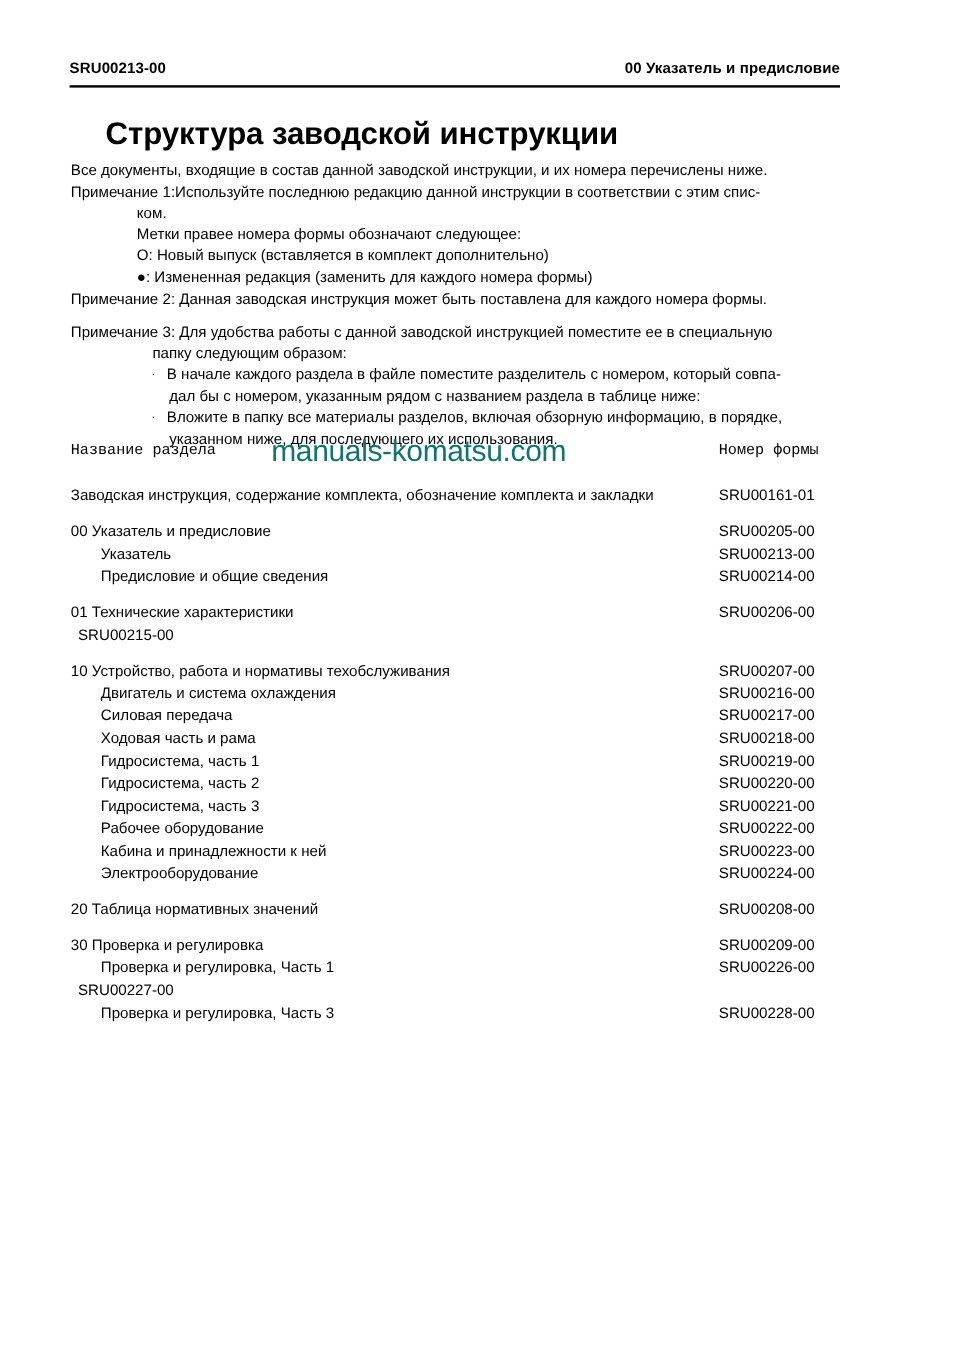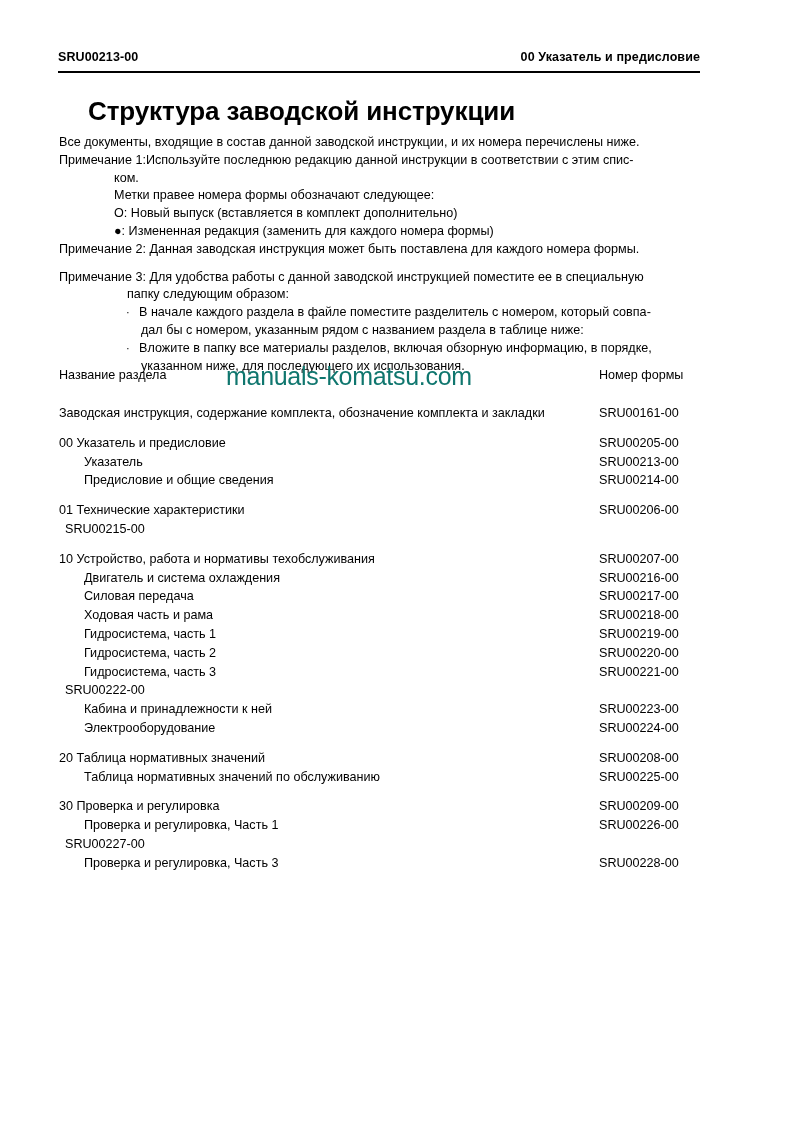--- a/index.html
+++ b/index.html
@@ -85,21 +85,21 @@
     left: 59px;
     top: 368px;
     width: 690px;
     font-size: 12.6px;
   }
   .trow {
     display: flex;
     height: 18.8px;
     align-items: baseline;
   }
-  .trow.head { height: 20px; }
+  .trow.head { height: 20px; font-family: Liberation Mono, monospace; }
   .tname { flex: 1; white-space: nowrap; }
   .tnum {
     flex: 0 0 150px;
     white-space: nowrap;
   }
   .lvl-0 { padding-left: 0px; }
   .lvl-1 { padding-left: 25px; }
   .num-head { padding-left: 8px; }
   .num-body { padding-left: 6px; }
   .spacer-row { height: 18px; }
@@ -188,21 +188,21 @@
 
   <div class="table">
     <div class="trow head">
       <span class="tname lvl-0">Название раздела</span>
       <span class="tnum num-head">Номер формы</span>
     </div>
     <div class="spacer-row"></div>
     <div id="table-body">
         <div class="trow">
           <span class="tname lvl-0">Заводская инструкция, содержание комплекта, обозначение комплекта и закладки</span>
-          <span class="tnum num-body">SRU00161-00</span>
+          <span class="tnum num-body">SRU00161-01</span>
         </div>
         <div class="spacer-row-sm"></div>
         <div class="trow">
           <span class="tname lvl-0">00 Указатель и предисловие</span>
           <span class="tnum num-body">SRU00205-00</span>
         </div>
         <div class="trow">
           <span class="tname lvl-1">Указатель</span>
           <span class="tnum num-body">SRU00213-00</span>
         </div>
@@ -241,39 +241,36 @@
         </div>
         <div class="trow">
           <span class="tname lvl-1">Гидросистема, часть 2</span>
           <span class="tnum num-body">SRU00220-00</span>
         </div>
         <div class="trow">
           <span class="tname lvl-1">Гидросистема, часть 3</span>
           <span class="tnum num-body">SRU00221-00</span>
         </div>
         <div class="trow">
+          <span class="tname lvl-1">Рабочее оборудование</span>
           <span class="tnum num-body">SRU00222-00</span>
         </div>
         <div class="trow">
           <span class="tname lvl-1">Кабина и принадлежности к ней</span>
           <span class="tnum num-body">SRU00223-00</span>
         </div>
         <div class="trow">
           <span class="tname lvl-1">Электрооборудование</span>
           <span class="tnum num-body">SRU00224-00</span>
         </div>
         <div class="spacer-row-sm"></div>
         <div class="trow">
           <span class="tname lvl-0">20 Таблица нормативных значений</span>
           <span class="tnum num-body">SRU00208-00</span>
         </div>
-        <div class="trow">
-          <span class="tname lvl-1">Таблица нормативных значений по обслуживанию</span>
-          <span class="tnum num-body">SRU00225-00</span>
-        </div>
         <div class="spacer-row-sm"></div>
         <div class="trow">
           <span class="tname lvl-0">30 Проверка и регулировка</span>
           <span class="tnum num-body">SRU00209-00</span>
         </div>
         <div class="trow">
           <span class="tname lvl-1">Проверка и регулировка, Часть 1</span>
           <span class="tnum num-body">SRU00226-00</span>
         </div>
         <div class="trow">

